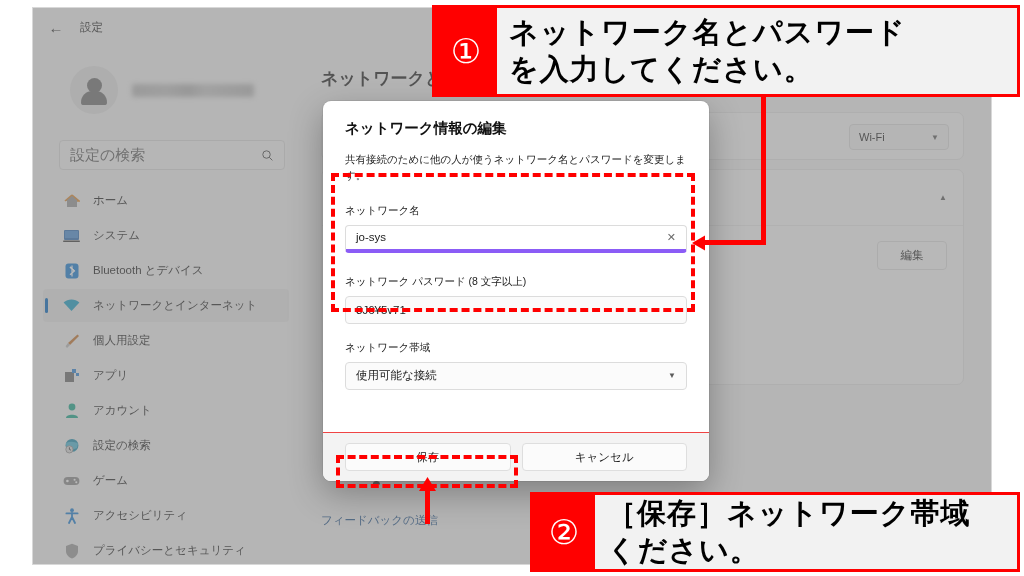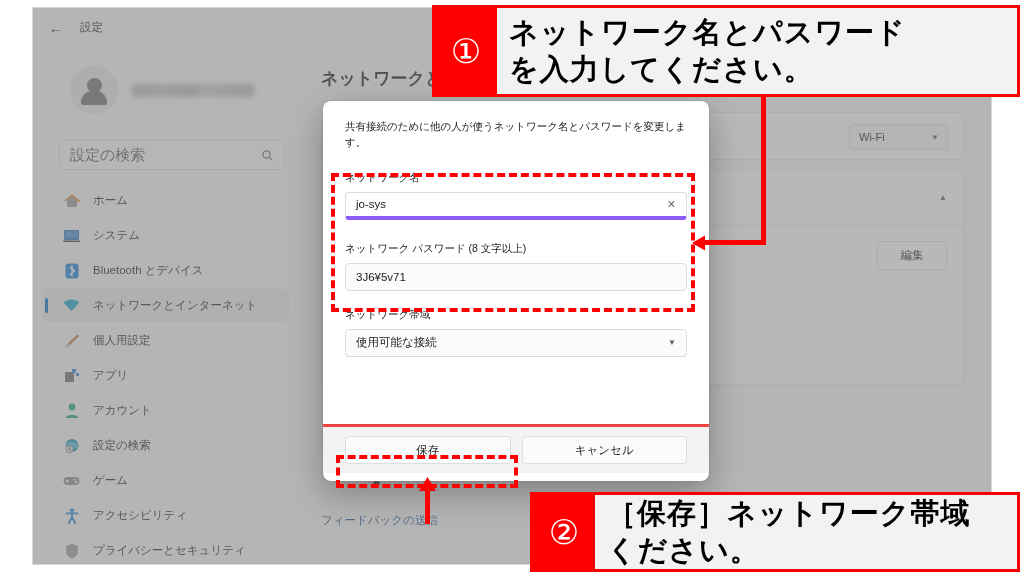--- a/index.html
+++ b/index.html
@@ -105,22 +105,22 @@
   .field {
     height:28px; background:#fbfbfb; border:1px solid #dcdcdc; border-radius:4px;
     display:flex; align-items:center; padding:0 10px; position:relative;
   }
   .field .val { font-size:11.5px; color:#1b1b1b; flex:1; }
   .field.focused { border-bottom:4px solid #8b5cf6; background:#ffffff; }
   .clear-x { font-size:11px; color:#6b6b6b; }
   .sp20 { height:22px; }
   .sp16 { height:17px; }
   .dlg-footer {
-    position:absolute; left:0; bottom:8px; width:100%; height:49px;
-    background:#f3f3f3; border-top:3px solid #ef4444;
+    position:absolute; left:0; bottom:0; width:100%; height:49px;
+    background:#f3f3f3; border-top:1px solid #ef4444;
     display:flex; align-items:center; gap:11px; padding:0 22px;
   }
   .dbtn {
     flex:1; height:28px; background:#fbfbfb; border:1px solid #dedede;
     border-radius:4px; font-size:11.5px; color:#1b1b1b;
     display:flex; align-items:center; justify-content:center;
   }
 
   
   .anno { position:absolute; z-index:100; }
@@ -345,20 +345,21 @@
           <span class="link-txt">フィードバックの送信</span>
         </div>
       </div>
     </div>
 
     <div class="win-dim"></div>
   </div>
 
   <div class="dialog">
     <div class="dlg-body">
+      <div class="dlg-title">ネットワーク情報の編集</div>
       <div class="dlg-desc">共有接続のために他の人が使うネットワーク名とパスワードを変更します。</div>
 
       <div class="field-label">ネットワーク名</div>
       <div class="field focused">
         <span class="val">jo-sys</span>
         <span class="clear-x">✕</span>
       </div>
 
       <div class="sp20"></div>
 

